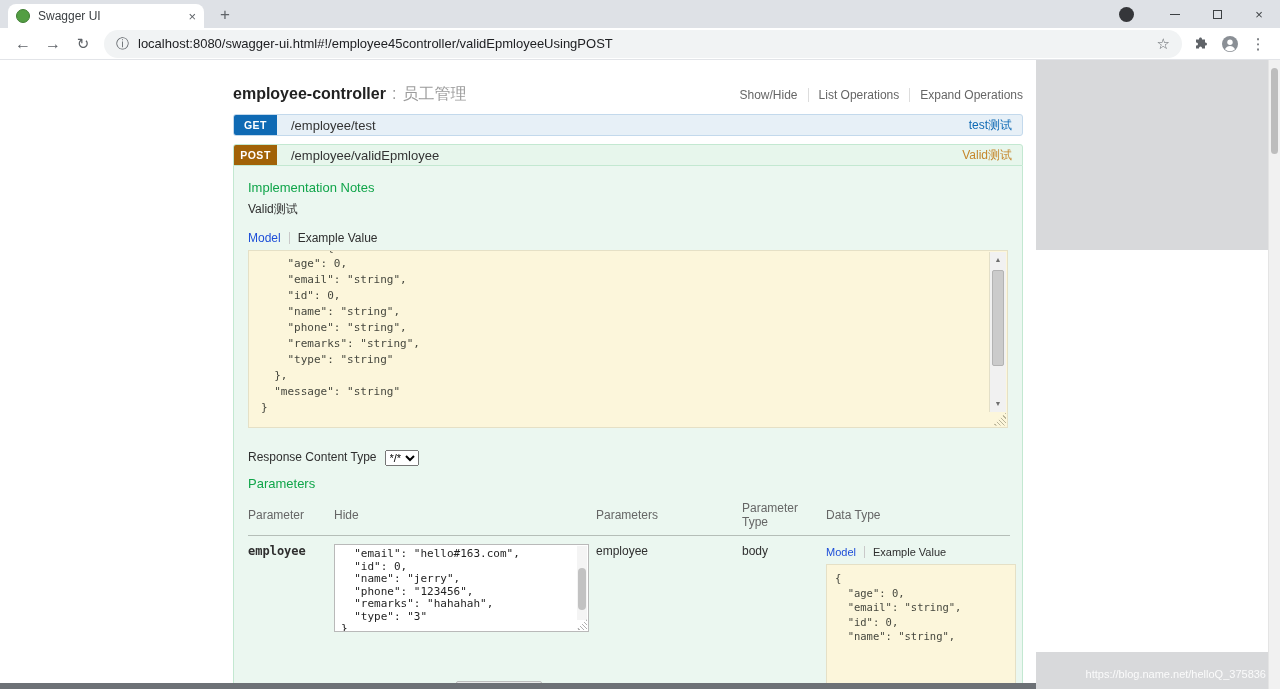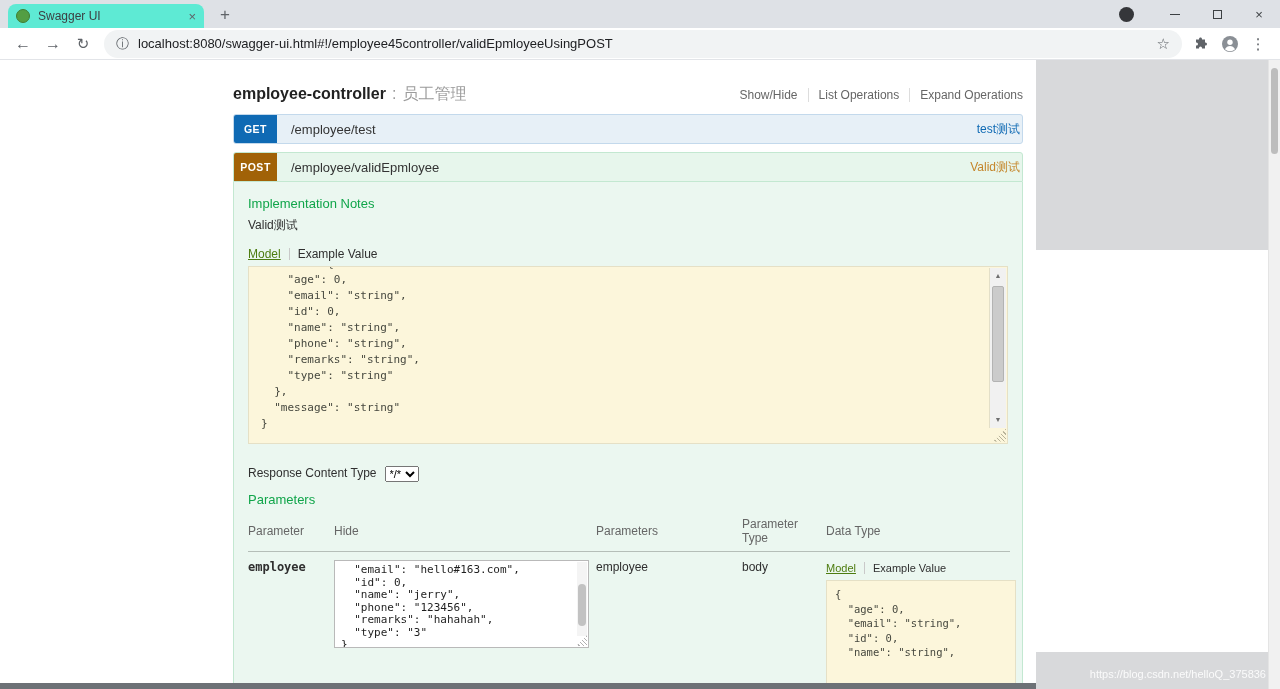--- a/index.html
+++ b/index.html
@@ -8,21 +8,21 @@
     width:1280px; height:689px; overflow:hidden;
     font-family:"Liberation Sans", sans-serif;
     background:#fff;
   }
   .screen { position:relative; width:1280px; height:689px; background:#fff; overflow:hidden; }
 
   
   .titlebar { position:absolute; top:0; left:0; right:0; height:28px; background:#dee1e6; }
   .btab {
     position:absolute; left:8px; top:4px; width:196px; height:24px;
-    background:#5eead4; border-radius:8px 8px 0 0;
+    background:#ffffff; border-radius:8px 8px 0 0;
     display:flex; align-items:center; padding:0 8px;
   }
   .favicon { width:14px; height:14px; border-radius:50%; background:#539e43; margin-right:8px; flex:0 0 auto;
              border:1px solid #3f7d33; }
   .tab-title { font-size:12px; color:#3c4043; flex:1; white-space:nowrap; overflow:hidden; }
   .tab-close { font-size:13px; color:#5f6368; margin-left:6px; line-height:1; }
   .newtab { position:absolute; left:214px; top:5px; width:22px; height:20px; font-size:17px;
             color:#5f6368; text-align:center; line-height:19px; }
   .titlebar-right { position:absolute; right:0; top:0; height:28px; display:flex; align-items:center; }
   .status-dot { width:15px; height:15px; border-radius:50%; background:#35363a; margin-right:20px; }
@@ -63,42 +63,42 @@
   .res-name { font-size:16px; font-weight:bold; color:#222; }
   .res-sep { font-size:16px; color:#9b9b9b; margin:0 6px; }
   .res-desc { font-size:16px; color:#9b9b9b; }
   .spacer { flex:1; }
   .res-link { font-size:12px; color:#666; padding:0 10px; border-left:1px solid #ddd;
               text-decoration:none; cursor:pointer; }
   .res-link.first { border-left:none;margin-top:16px; }
   .res-link.last { padding-right:0; }
 
   
-  .op-row { height:30px; display:flex; align-items:center; border-radius:3px;justify-content:space-between; }
+  .op-row { height:22px; display:flex; align-items:center; border-radius:3px;justify-content:space-between; }
   .op-row.get  { margin-top:9px; background:#e7f0f7; border:1px solid #c3d9ec; }
   .op-row.post { margin-top:8px; background:#e7f6ec; border:1px solid #c3e8d1; border-radius:3px 3px 0 0; }
   .method { width:43px; align-self:stretch; display:flex; align-items:center; justify-content:center;
             color:#fff; font-size:10.5px; font-weight:bold; letter-spacing:0.5px; }
   .get  .method { background:#0f6ab4; border-radius:2px 0 0 2px; }
   .post .method { background:#a16207; border-radius:2px 0 0 0; }
   .path { font-size:13px; color:#333; margin-left:14px; }
-  .summary { margin-left:auto; margin-right:2px; font-size:12px; text-decoration:none; cursor:pointer; }
+  .summary { margin-left:auto; margin-right:10px; font-size:12px; text-decoration:none; cursor:pointer; }
   .get  .summary { color:#0f6ab4; }
   .post .summary { color:#c5862b; }
 
   
   .post-content { position:relative; background:#ebf7f0; border:1px solid #c3e8d1; border-top:none;
                   padding:8px 14px 0; min-height:560px; }
   .post-content h4 { font-size:13px; font-weight:normal; color:#10a54a; line-height:1.2; }
   .h1st { margin:6px 0 0; }
   .h2nd { margin:22px 0 0; }
   .h3rd { margin:10px 0 4px; }
   .ptext { margin:5px 0 0; font-size:12px; color:#2f2f2f; }
   .tabs { display:flex; align-items:center; font-size:12px; margin-top:13px; }
-  .tab-model { color:#4d7c0f; cursor:pointer;text-decoration:underline; }
+  .tab-model { color:#1d4ed8; cursor:pointer; }
   .tabdiv { width:1px; height:12px; background:#c9c9c9; margin:0 8px; }
   .tab-example { color:#2f2f2f; cursor:pointer; }
 
   .snippet { background:#fcf6db; border:1px solid #e5e0c6; position:relative; overflow:hidden; }
   .snippet .code { margin:0; padding:8px 12px; font-family:"DejaVu Sans Mono", monospace;
                    font-size:11px; line-height:16px; color:#46483f; white-space:pre; }
   .snippet.big { margin-top:5px; height:178px; }
   .snippet.big .code { margin-top:-19px; }
 
   .vscroll { position:absolute; top:1px; right:1px; bottom:15px; width:17px; background:#f1f1f1;
@@ -308,18 +308,18 @@
               </td>
             </tr>
           </tbody>
         </table>
 
         <div class="tryit"></div>
       </div>
     </div>
 
     <div class="dark-strip"></div>
-    <div class="watermark">https://blog.csdn.net/helloQ_375836</div>
+    <div class="watermark">https://blog.name.net/helloQ_375836</div>
     <div class="page-scrollbar">
       <span class="pthumb"></span>
     </div>
   </div>
 </div>
 
 </body></html>

